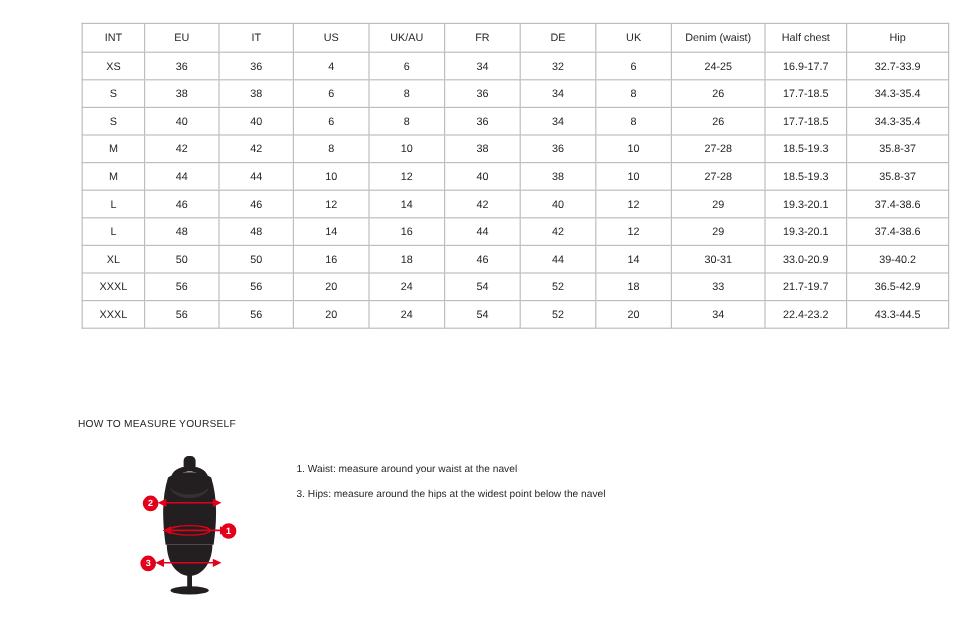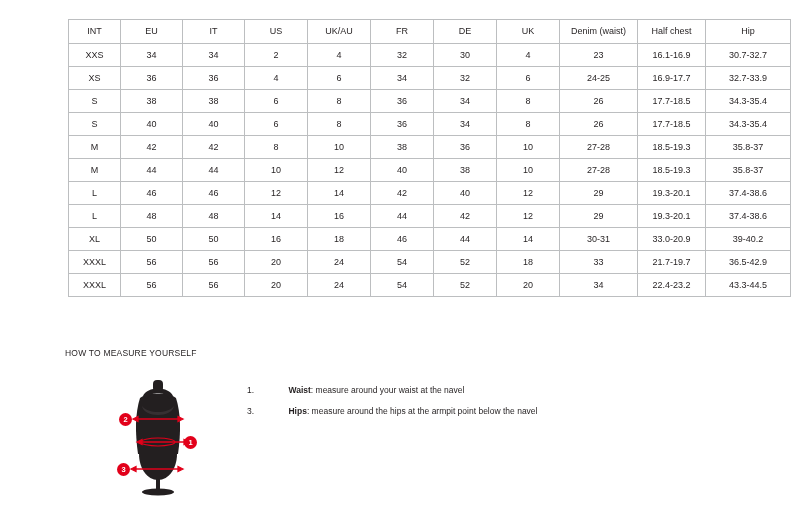--- a/index.html
+++ b/index.html
@@ -95,22 +95,21 @@
     margin-left: 22px;
     margin-top: 12px;
     flex: 1;
   }
   .note-line {
     font-size: 8.5px;
     line-height: 21px;
     color: #231f20;
   }
   .note-line b {
-    font-weight: bold;
-    margin-left: 32px;
+    font-weight: normal;
   }
 
   
   .figure-svg {
     position: absolute;
     left: 0;
     top: 0;
   }
   .badge {
     position: absolute;
@@ -158,33 +157,20 @@
           <th>FR</th>
           <th>DE</th>
           <th>UK</th>
           <th>Denim (waist)</th>
           <th>Half chest</th>
           <th>Hip</th>
         </tr>
       </thead>
       <tbody>
         <tr>
-          <td>XXS</td>
-          <td>34</td>
-          <td>34</td>
-          <td>2</td>
-          <td>4</td>
-          <td>32</td>
-          <td>30</td>
-          <td>4</td>
-          <td>23</td>
-          <td>16.1-16.9</td>
-          <td>30.7-32.7</td>
-        </tr>
-        <tr>
           <td>XS</td>
           <td>36</td>
           <td>36</td>
           <td>4</td>
           <td>6</td>
           <td>34</td>
           <td>32</td>
           <td>6</td>
           <td>24-25</td>
           <td>16.9-17.7</td>
@@ -357,20 +343,20 @@
         <div class="badge badge-3">3</div>
       </div>
 
       <div class="notes">
         <div class="note-line">
           <span>1.</span>
           <b>Waist</b><span>: measure around your waist at the navel</span>
         </div>
         <div class="note-line">
           <span>3.</span>
-          <b>Hips</b><span>: measure around the hips at the armpit point below the navel</span>
+          <b>Hips</b><span>: measure around the hips at the widest point below the navel</span>
         </div>
       </div>
 
     </div>
   </div>
 
 </div>
 
 </body></html>

